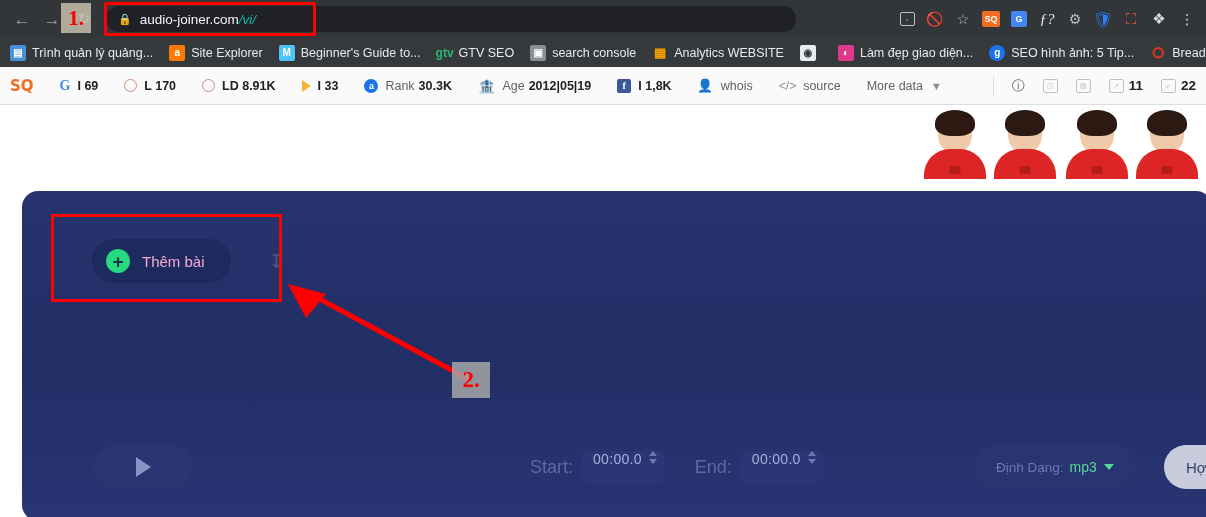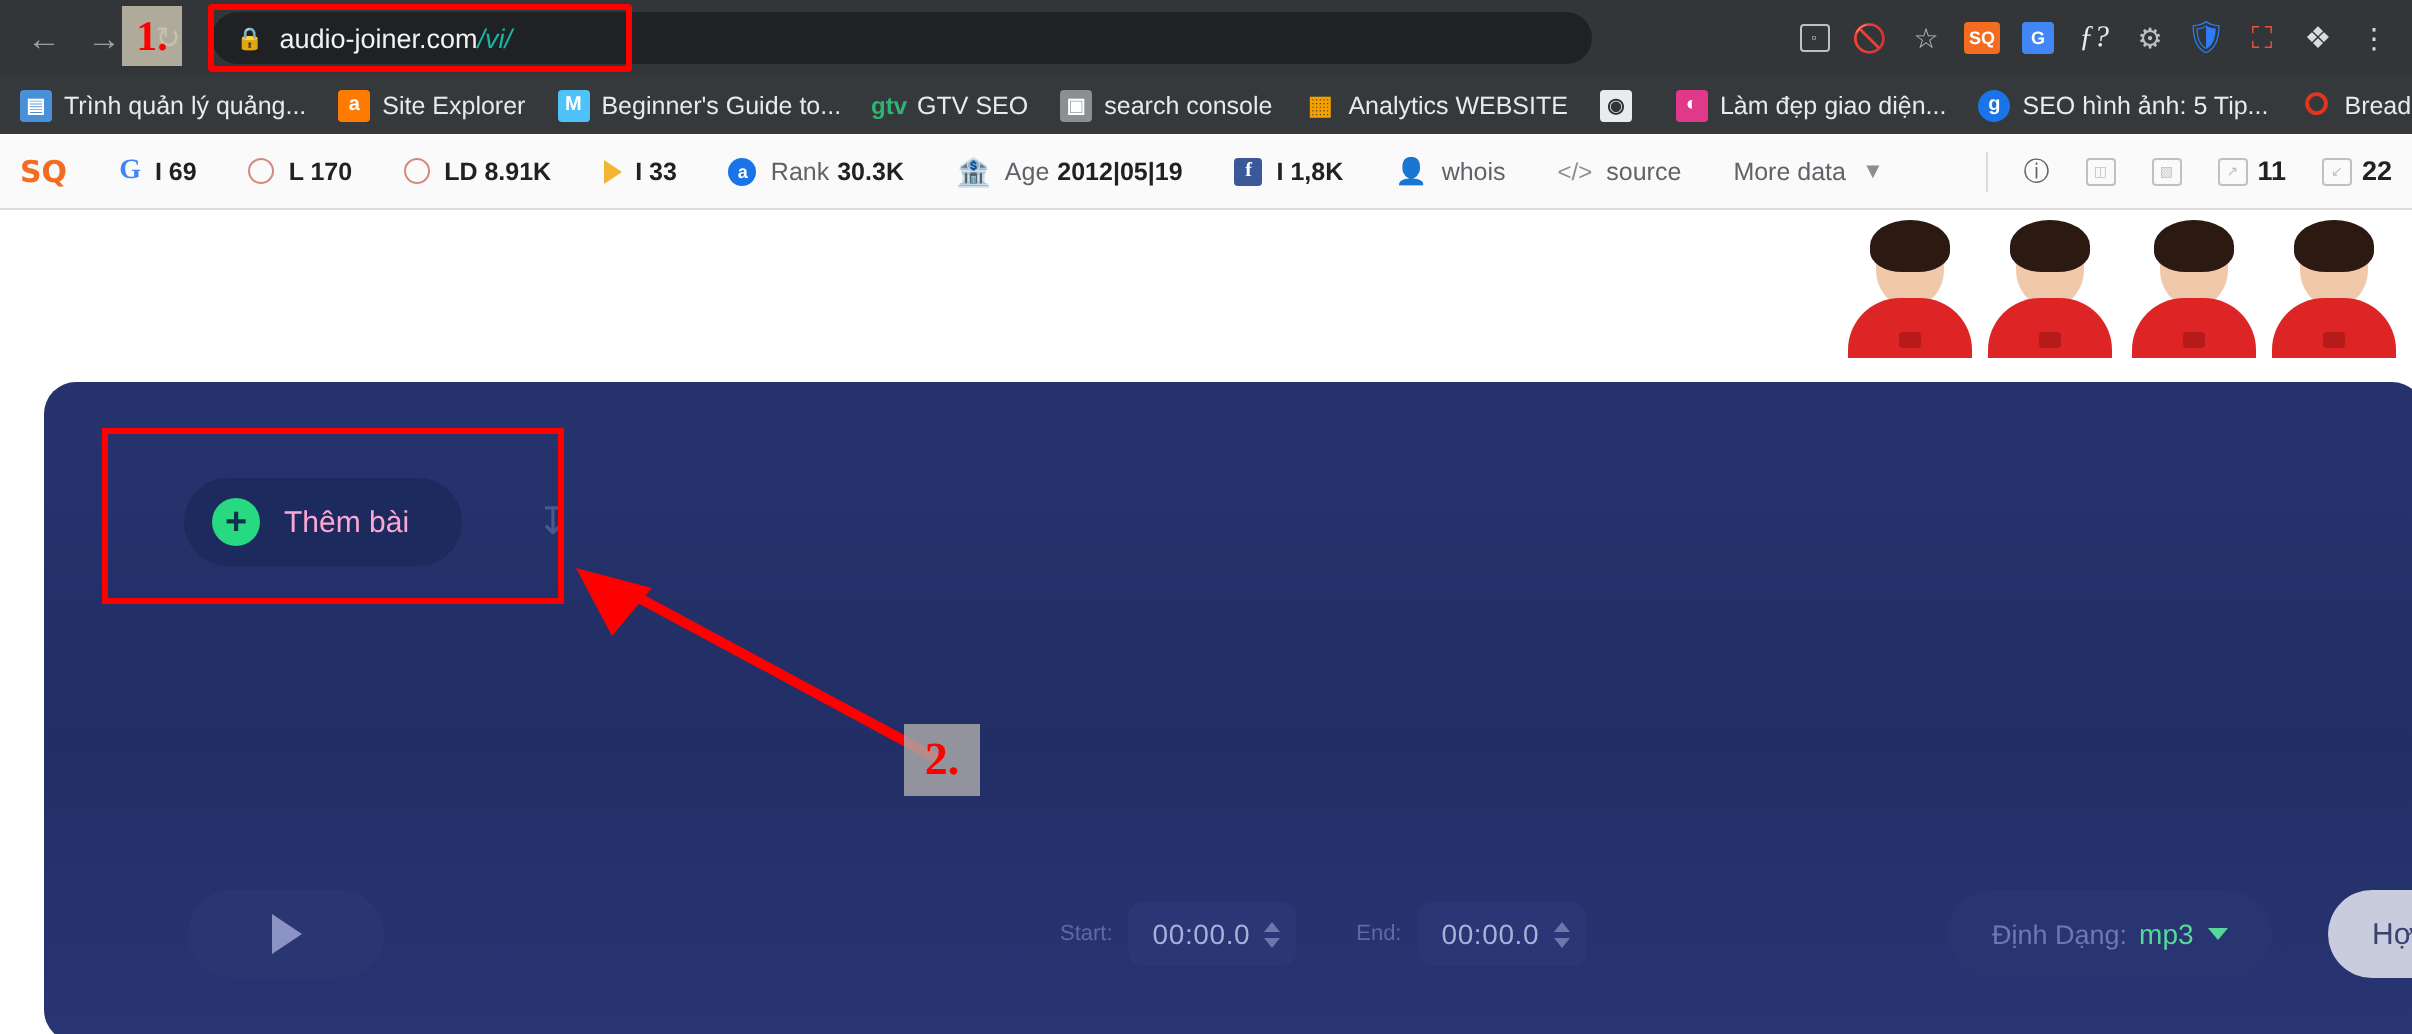--- a/index.html
+++ b/index.html
@@ -146,23 +146,23 @@
   .drop-hint { margin-left: 14px; font-size: 13.5px; color: #7b88b8; }
 
   .controls { position: absolute; left: 0; top: 250px; width: 100%; height: 60px; }
   .play-btn {
     position: absolute; left: 72px; top: 4px; width: 98px; height: 44px;
     background: #2a3672; border-radius: 22px; display: flex; align-items: center; justify-content: center;
   }
   .play-tri { width:0;height:0;border-left:15px solid #8b93c4;border-top:10px solid transparent;border-bottom:10px solid transparent;}
 
   .time-group { position: absolute; left: 508px; top: 10px; display: flex; align-items: center; }
-  .time-label { font-size: 11px; color: #5e6aa0; margin-right: 8px; }
+  .time-label { font-size: 18px; color: #5e6aa0; margin-right: 8px; }
   .time-box {
-    background: #2a3676; border-radius: 7px; height: 32px; display: flex; align-items: center;
+    background: #2a3676; border-radius: 7px; height: 32px; display: flex; 
     padding: 0 8px 0 12px; margin-right: 30px;
   }
   .time-val { font-size: 14px; color: #a8b0d8; margin-right: 7px; letter-spacing: .3px; }
   .spin { display: flex; flex-direction: column; gap: 3px; }
   .spin i { width:0;height:0;border-left:4px solid transparent;border-right:4px solid transparent; }
   .spin .up { border-bottom: 5px solid #6c77ab; }
   .spin .dn { border-top: 5px solid #6c77ab; }
 
   .fmt-box {
     position: absolute; left: 952px; top: 4px; height: 44px; background: #283571;

